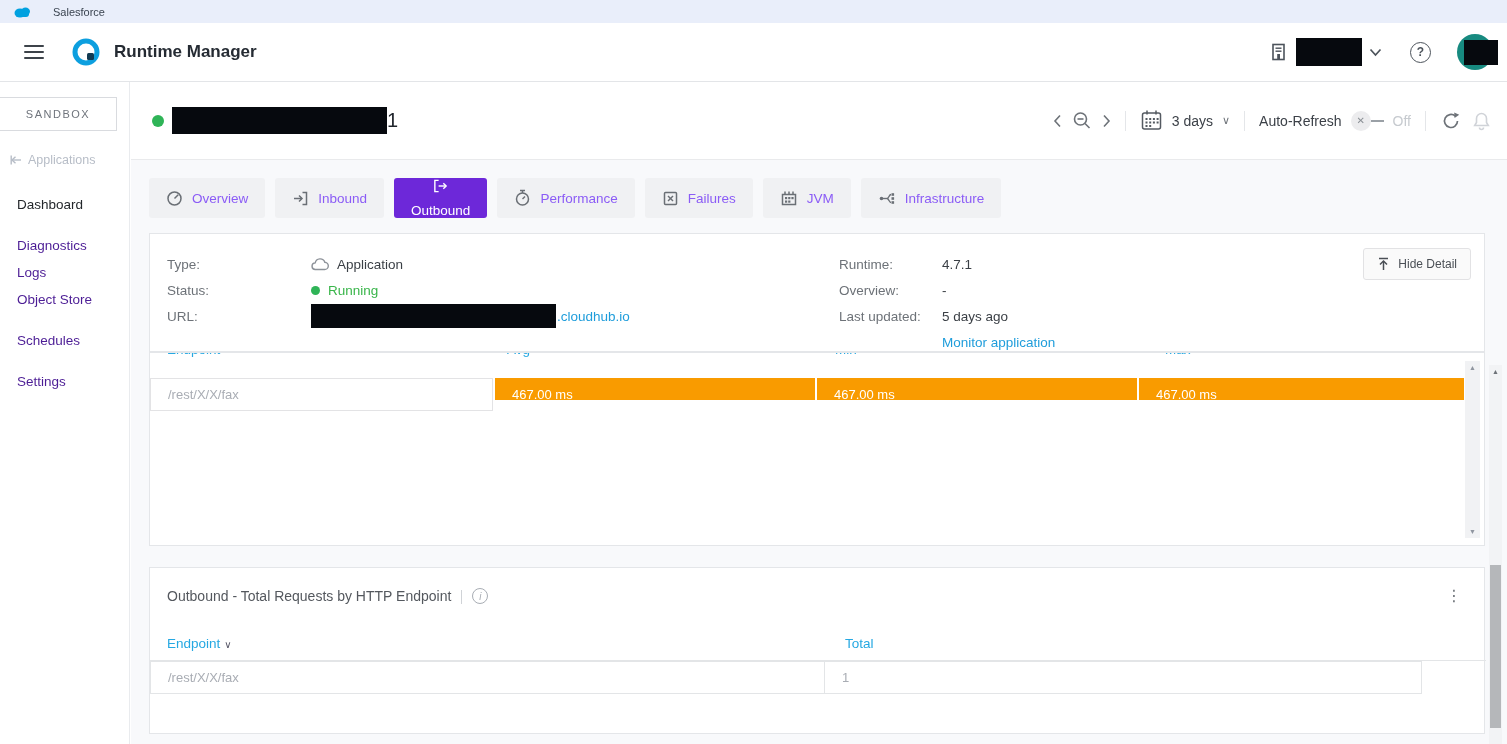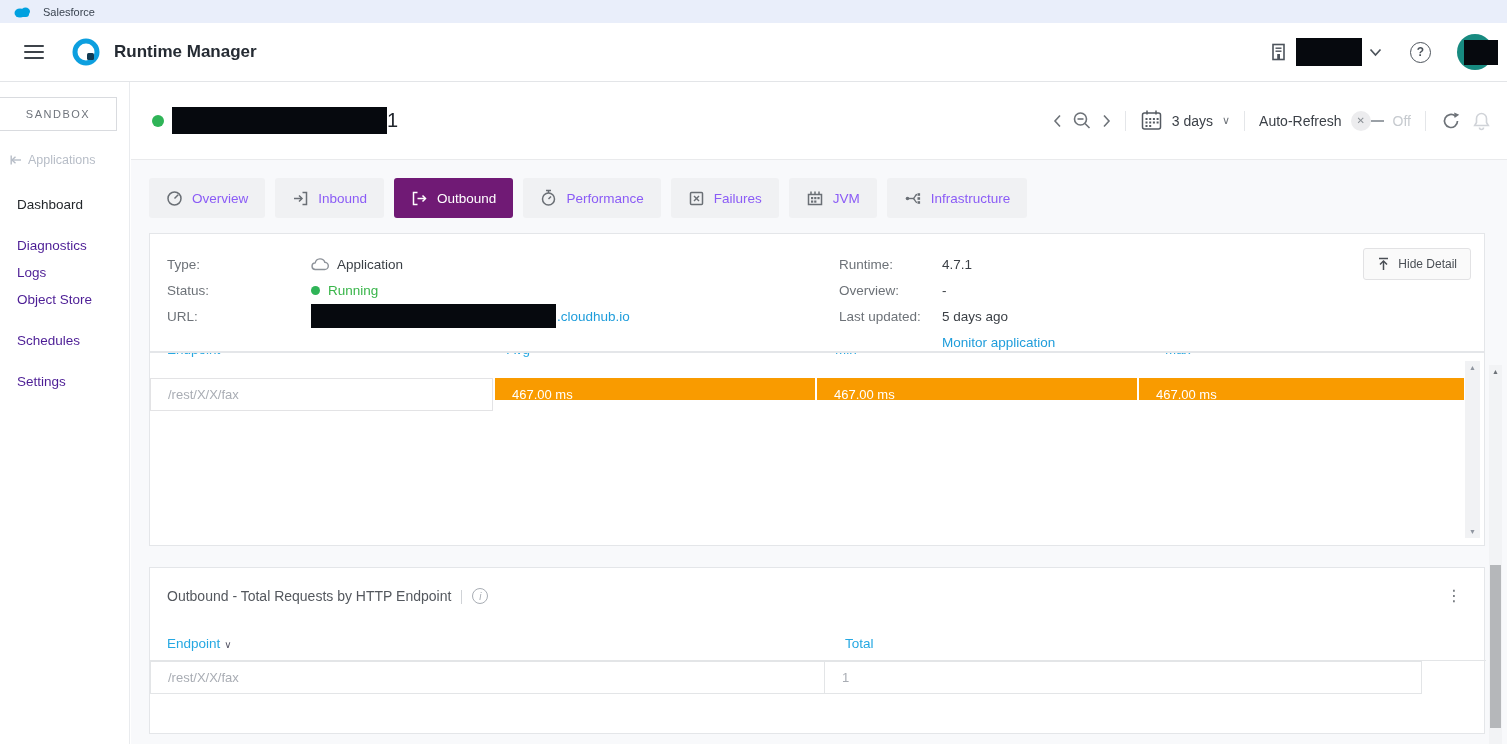--- a/index.html
+++ b/index.html
@@ -1,21 +1,21 @@
 <!DOCTYPE html>
 <html><head>
 <meta charset="utf-8">
 <style>
   * { margin:0; padding:0; box-sizing:border-box; }
   html,body { width:1507px; height:744px; overflow:hidden; background:#fff;
     font-family:"Liberation Sans", "DejaVu Sans", sans-serif; }
 
   
   .topbar { position:absolute; left:0; top:0; width:1507px; height:23px;
-    background:#e9eefa; display:flex; align-items:center; padding-left:13px; gap:11px; }
+    background:#e9eefa; display:flex; align-items:center; padding-left:13px; gap:21px; }
   .topbar .brand { font-size:11px; color:#3a4450; }
 
   
   .appbar { position:absolute; left:0; top:23px; width:1507px; height:59px;
     background:#fff; border-bottom:1px solid #e3e5e8; display:flex; align-items:center; }
   .hamburger { margin-left:24px; width:20px; cursor:pointer; }
   .hamburger div { height:2px; background:#3d434a; margin:4px 0; border-radius:1px; }
   .rm-logo { margin-left:26px; }
   .appbar .title { margin-left:12px; font-size:17px; font-weight:bold; color:#252b33; }
   .appbar-right { margin-left:auto; margin-right:14px; display:flex; align-items:center; }
@@ -58,21 +58,21 @@
   .toggle-knob { width:20px; height:20px; border-radius:50%; background:#ececee;
     display:flex; align-items:center; justify-content:center; font-size:10px; color:#8a8f95; }
   .toggle-line { width:13px; height:2px; background:#9aa0a6; }
   .off-label { color:#c6cacf; }
   .bell { color:#d0d3d8; }
 
   
   .tabs { position:absolute; left:18px; top:96px; display:flex; gap:10px; }
   .tab { height:40px; padding:0 17px; background:#f0f1f3; border-radius:3px;
     display:flex; align-items:center; gap:9px; font-size:13.5px; color:#8b5cf6; cursor:pointer; }
-  .tab.active { background:#701a75; color:#fff; }
+  .tab.active { background:#6d28d9; color:#fff;flex-direction:column; }
   .tab svg { display:block; }
 
   
   .detail-card { position:absolute; left:18px; top:151px; width:1336px; height:119px;
     background:#fff; border:1px solid #e4e6e9; }
   .d-col { position:absolute; top:17px; font-size:13.5px; }
   .d-col.left { left:17px; width:600px; }
   .d-col.right { left:689px; width:560px; }
   .d-row { display:flex; height:26px; align-items:center; }
   .d-label { color:#6d7278; }

